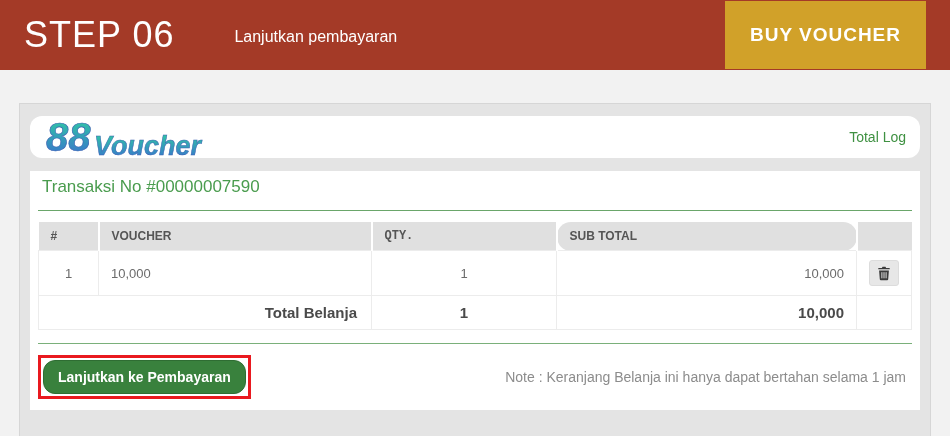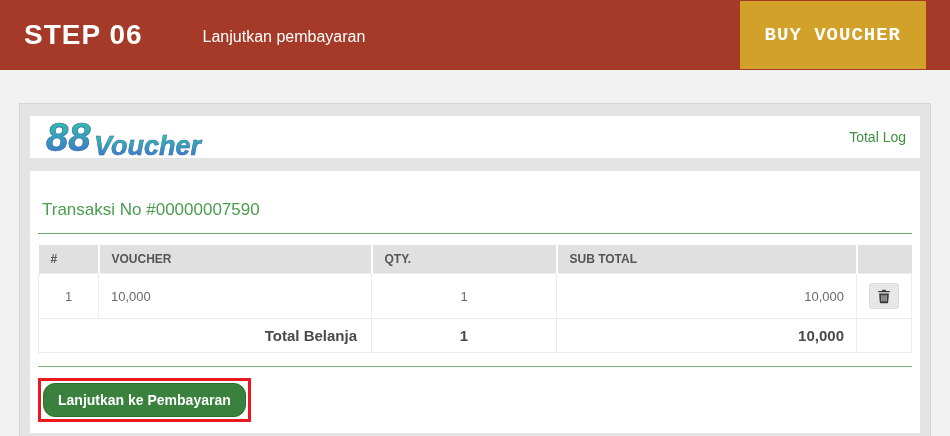--- a/index.html
+++ b/index.html
@@ -10,76 +10,76 @@
     overflow:hidden;
   }
 
   
   .top-bar {
     height:70px; background:#a43a27;
     display:flex; align-items:center;
     padding:0 24px;
   }
   .step-label {
-    color:#ffffff; font-size:28px; font-weight:bold; letter-spacing:1px;
+    color:#ffffff; font-size:36px; font-weight:normal; letter-spacing:1px;
   }
   .step-subtitle {
     color:#ffffff; font-size:16px; margin-left:60px; margin-top:4px;
   }
   .buy-btn {
     margin-left:auto;
     background:#d1a129; color:#ffffff;
     border:none; cursor:pointer;
-    font-family:Liberation Mono, monospace;
+    font-family:Liberation Sans, sans-serif;
     font-size:19px; font-weight:bold; letter-spacing:1px;
     padding:23px 25px;
   }
 
   
   .card {
     width:912px; margin:33px auto 0;
     background:#e4e4e4; border:1px solid #d6d6d6;
     padding:12px 10px 29px;
   }
   .panel { background:#ffffff; }
 
   
   .panel-top {
     height:42px; display:flex; align-items:center;
-    padding:0 14px; margin-bottom:13px;
+    padding:0 14px; margin-bottom:13px;border-radius:12px;
   }
   .logo-svg { width:180px; height:40px; display:block; margin-top:2px; }
   .log-group { margin-left:auto; display:flex; align-items:center; }
   .log-by { color:#8a8a8a; font-size:14px; }
   .hapus-link { color:#3f9142; font-size:14px; text-decoration:none; margin-left:44px; cursor:pointer; }
 
   
-  .panel-main { padding:25px 8px 11px; }
+  .panel-main { padding:2px 8px 11px; }
   .trans-title {
     color:#4a9c4e; font-size:17px; font-weight:normal;
     padding:4px 4px 13px;
     border-bottom:1px solid #6aa66a;
   }
 
   
   table.cart {
     width:100%; border-collapse:collapse; margin-top:11px;
     font-size:13px; color:#6b6b6b;
   }
   table.cart thead th {
     background:#e0e0e0; color:#555; font-size:12px; font-weight:bold;
     padding:7px 12px; text-align:left; border-left:2px solid #ffffff;
   }
   table.cart thead th:first-child { border-left:none; }
   table.cart td {
     border:1px solid #ececec; padding:9px 12px; background:#fff;
   }
   .col-num   { width:60px;  text-align:center; }
-  .col-qty   { width:185px; text-align:center; }
-  .col-sub   { width:300px; text-align:right; }
+  .col-qty   { width:185px; text-align:center;font-family:Liberation Mono, monospace; }
+  .col-sub   { width:300px; text-align:right;border-radius:14px; }
   .col-act   { width:48px;  text-align:center; }
   .ta-c { text-align:center; }
   .ta-r { text-align:right; }
   tr.total-row td { font-weight:bold; color:#4a4a4a; font-size:15px; padding:8px 12px; }
   .total-label-cell { padding-right:14px !important; }
 
   .trash-btn {
     background:#e7e7e7; border:1px solid #dcdcdc; border-radius:3px;
     width:30px; height:26px; cursor:pointer;
     display:inline-flex; align-items:center; justify-content:center;
@@ -165,16 +165,17 @@
           <td class="ta-r">10,000</td>
           <td></td>
         </tr>
       </tbody>
     </table>
 
     <div class="bottom-row">
       <span class="annotation">
         <button class="pay-btn">Lanjutkan ke Pembayaran</button>
       </span>
+      <span class="cart-note">Note : Keranjang Belanja ini hanya dapat bertahan selama 1 jam</span>
     </div>
   </div>
 
 </div>
 
 </body></html>

